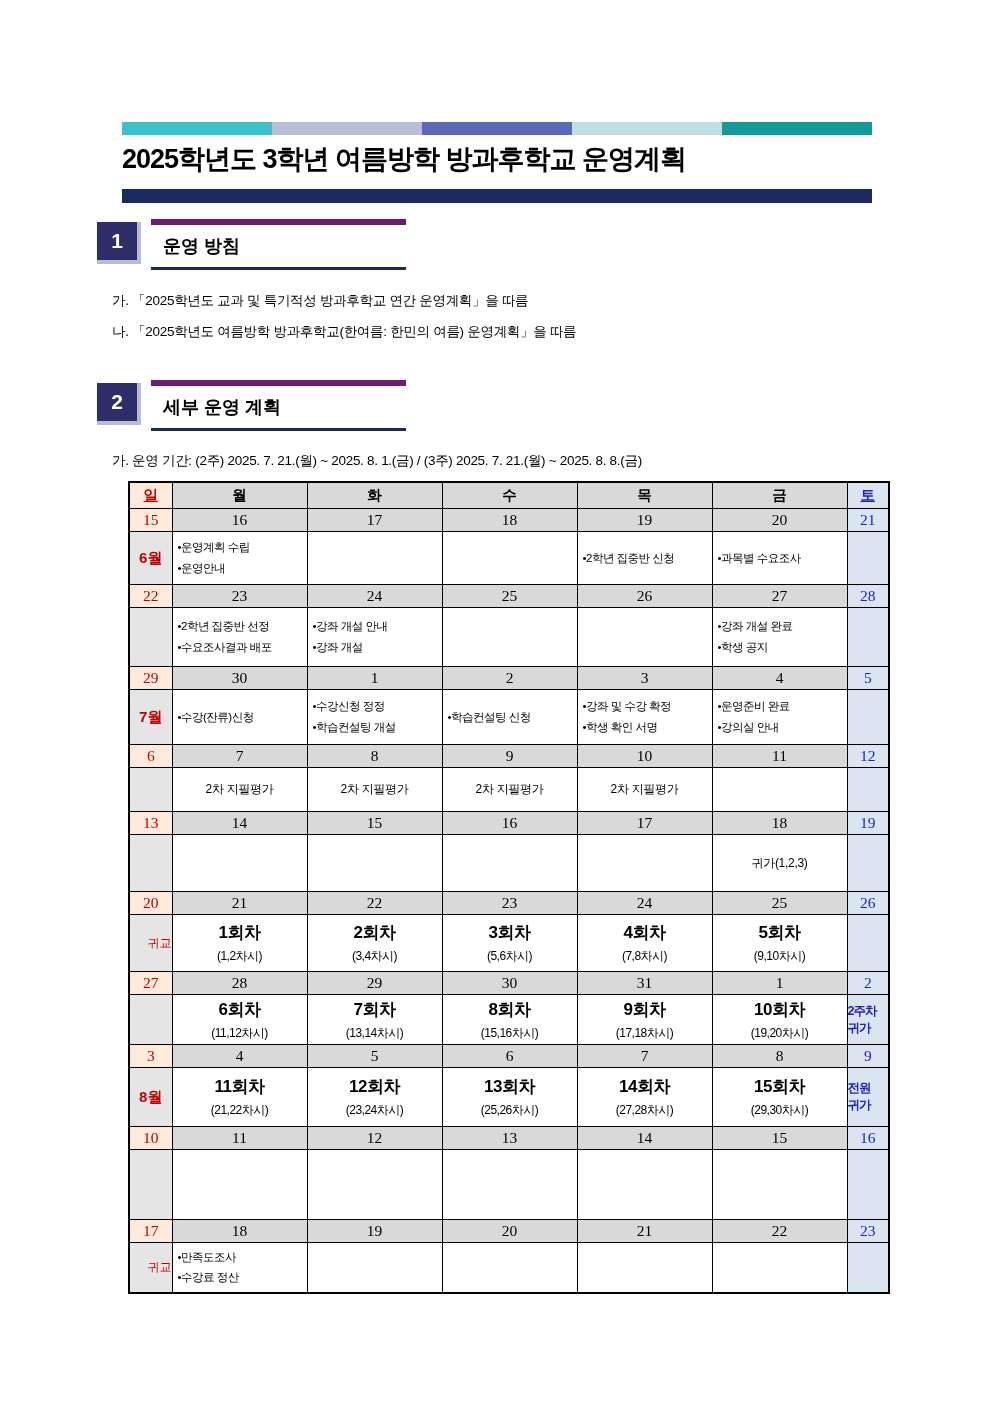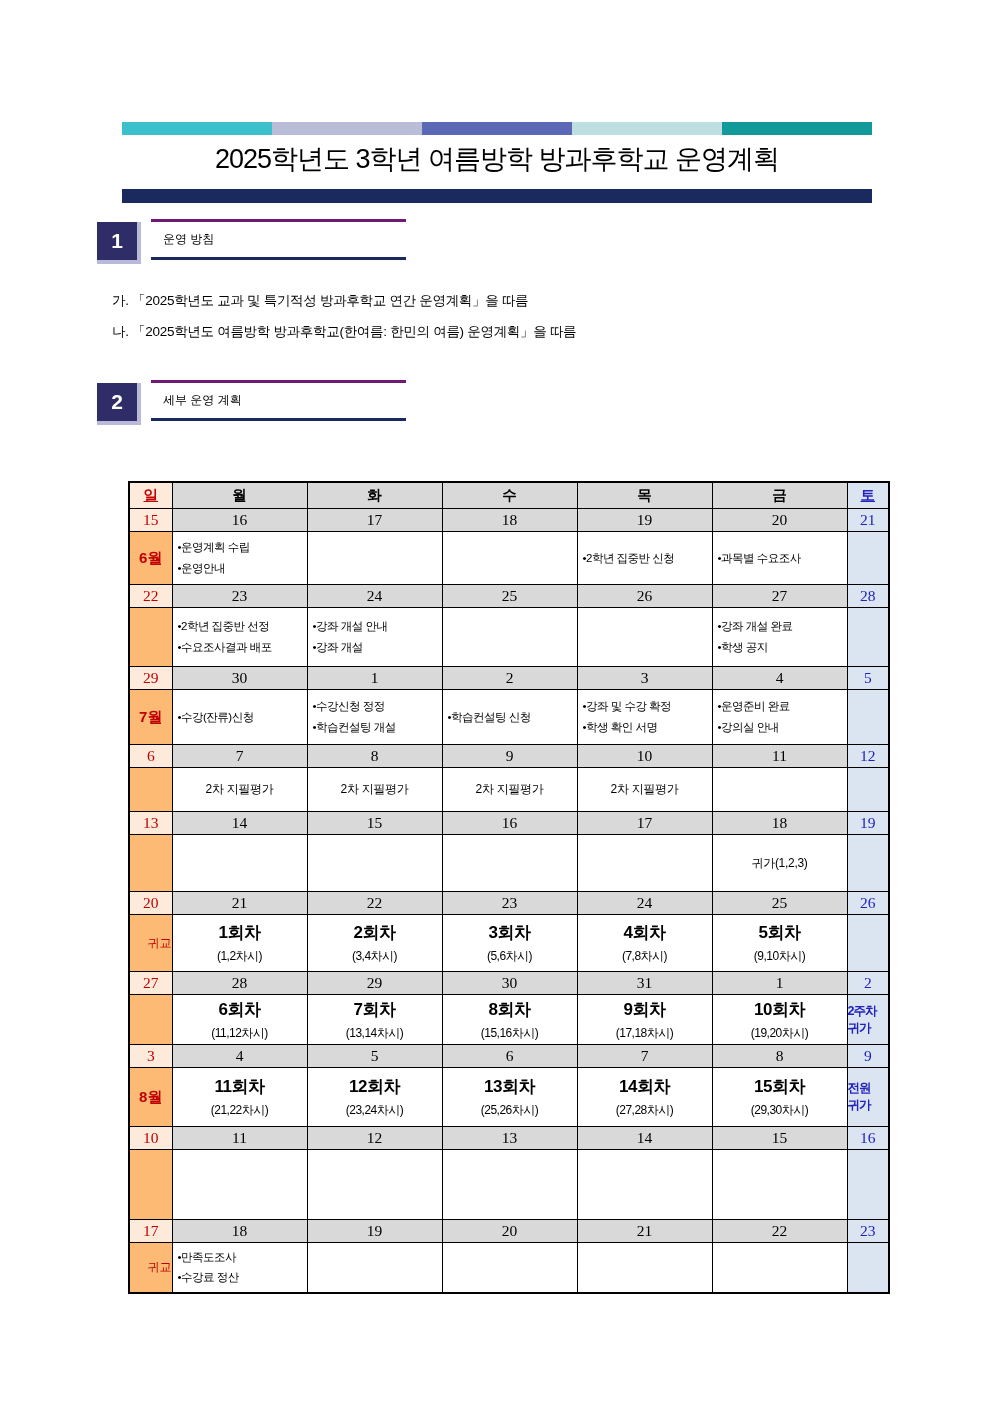--- a/index.html
+++ b/index.html
@@ -4,46 +4,46 @@
 <style>
   html,body{margin:0;padding:0;background:#ffffff;}
   body{width:992px;height:1403px;font-family:"Liberation Sans",sans-serif;color:#000;}
   .page{position:relative;width:992px;height:1403px;overflow:hidden;}
 
   
   .topbar{position:absolute;left:122px;top:122px;width:750px;height:13px;display:flex;}
   .topbar span{flex:1 1 0;}
 
   
-  .doc-title{position:absolute;left:122px;top:141px;width:750px;text-align:center;
-             font-size:27px;font-weight:normal;letter-spacing:-1px;}
+  .doc-title{position:absolute;left:122px;top:141px;width:750px;
+             font-size:27px;font-weight:bold;letter-spacing:-1px;}
   .title-rule{position:absolute;left:122px;top:189px;width:750px;height:14px;background:#1b2a5e;}
 
   
   .num-box{position:absolute;left:97px;width:40px;height:38px;background:#2e2d68;color:#fff;
            font-size:21px;font-weight:bold;display:flex;align-items:center;justify-content:center;
            border-right:4px solid #b9b9d9;border-bottom:4px solid #b9b9d9;}
-  .sec-title{position:absolute;left:151px;width:243px;border-top:3px solid #701a75;
-             border-bottom:3px solid #1b2a5e;padding:9px 0 9px 12px;font-size:12px;font-weight:normal;}
+  .sec-title{position:absolute;left:151px;width:243px;border-top:6px solid #701a75;
+             border-bottom:3px solid #1b2a5e;padding:9px 0 9px 12px;font-size:18px;font-weight:bold;}
   .sec-items{position:absolute;left:112px;font-size:13.5px;}
   .sec-items p{margin:8px 0 13px 0;line-height:18px;letter-spacing:-0.3px;}
 
   
   .cal-wrap{position:absolute;left:128px;top:481px;}
   table.cal{border-collapse:collapse;table-layout:fixed;width:760px;border:2px solid #000;}
   table.cal th,table.cal td{border:1px solid #000;overflow:hidden;padding:0;vertical-align:middle;}
   th.day{height:25px;font-size:14.5px;font-weight:bold;background:#d9d9d9;}
   th.day.sun{background:#fdeada;color:#c00000;text-decoration:underline;}
   th.day.sat{background:#dbe5f1;color:#2222bb;text-decoration:underline;}
   tr.date-row td{height:22px;background:#d9d9d9;text-align:center;
                  font-family:"Liberation Serif",serif;font-size:15.5px;}
   tr.date-row td.sun{background:#fdeada;color:#c00000;}
   tr.date-row td.sat{background:#dbe5f1;color:#2222bb;}
   tr.content-row td{background:#fff;}
-  tr.content-row td.sun{background:#fdba74;}
+  tr.content-row td.sun{background:#e5e5e5;}
   tr.content-row td.sat{background:#dbe5f1;}
   .row-label-month{color:#c00000;font-weight:bold;font-size:15px;text-align:center;}
   .row-label-small{color:#c00000;font-size:12px;text-align:right;}
   .bullets{padding:3px 2px 3px 5px;font-size:11.5px;line-height:1.8;text-align:left;letter-spacing:-0.5px;}
   .bullets .b{white-space:nowrap;}
   .center-note{text-align:center;font-size:12px;letter-spacing:-0.3px;}
   .session-title{text-align:center;font-size:17px;font-weight:bold;letter-spacing:-0.5px;}
   .session-sub{text-align:center;font-size:12px;margin-top:4px;letter-spacing:-0.5px;}
   .sat-note{text-align:left;font-size:12.5px;font-weight:bold;color:#2222bb;line-height:1.35;letter-spacing:-1px;}
 </style>
@@ -69,20 +69,23 @@
   <div class="sec-title" style="top:219px;">운영 방침</div>
   <div class="sec-items" style="top:284px;width:790px;">
     <p>가. 「2025학년도 교과 및 특기적성 방과후학교 연간 운영계획」을 따름</p>
     <p>나. 「2025학년도 여름방학 방과후학교(한여름: 한민의 여름) 운영계획」을 따름</p>
   </div>
 
   <div class="num-box" style="top:383px;">
     <span>2</span>
   </div>
   <div class="sec-title" style="top:380px;">세부 운영 계획</div>
+  <div class="sec-items" style="top:444px;width:820px;">
+    <p>가. 운영 기간: (2주) 2025. 7. 21.(월) ~ 2025. 8. 1.(금) / (3주) 2025. 7. 21.(월) ~ 2025. 8. 8.(금)</p>
+  </div>
 
   <div class="cal-wrap">
     <table class="cal">
       <colgroup>
           <col style="width: 43px;">
           <col style="width: 135px;">
           <col style="width: 135px;">
           <col style="width: 135px;">
           <col style="width: 135px;">
           <col style="width: 135px;">

